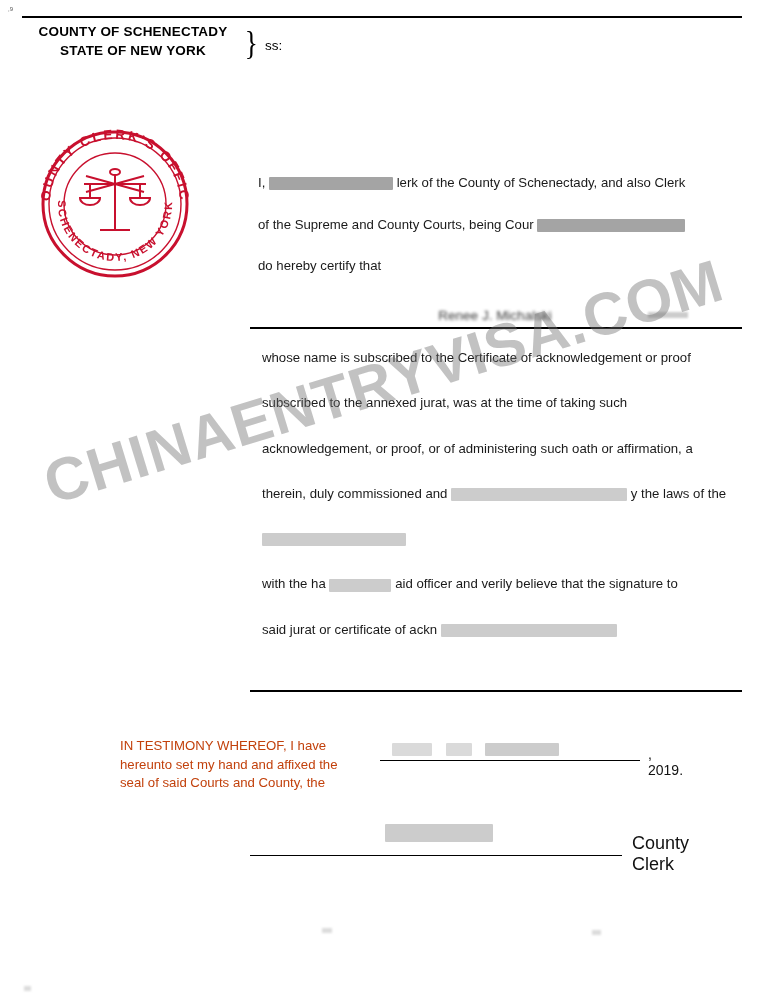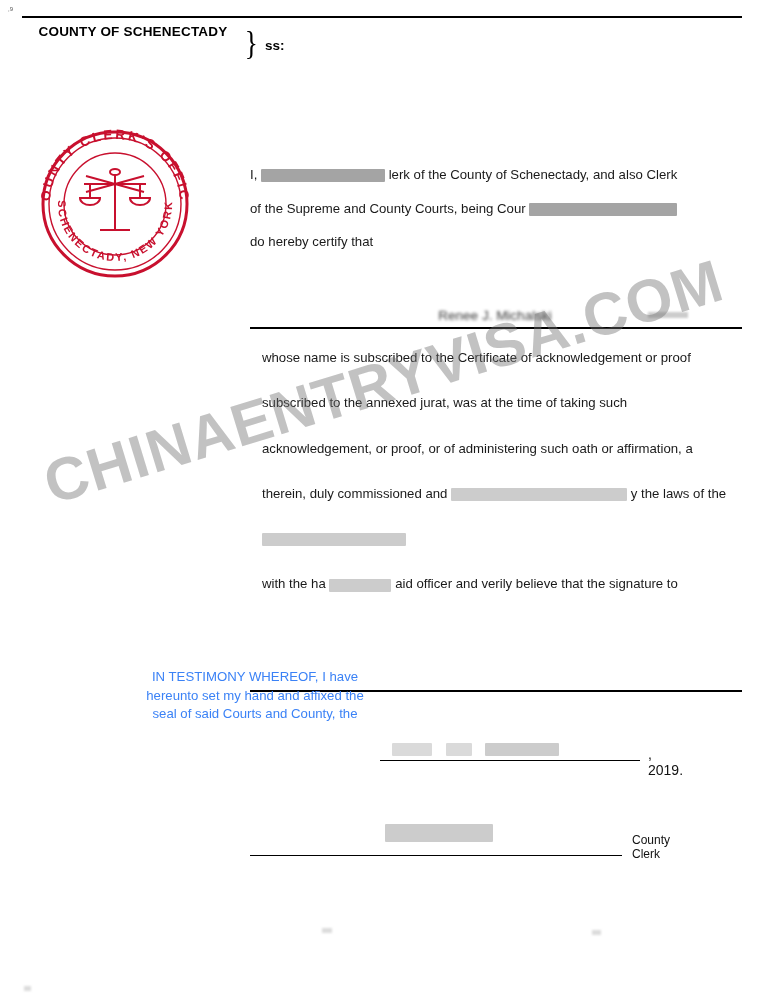--- a/index.html
+++ b/index.html
@@ -62,21 +62,21 @@
     top: 26px;
     font-size: 34px;
     line-height: 34px;
     font-family: "Liberation Serif", serif;
     transform: scaleX(0.8);
   }
   .ss-label {
     position: absolute;
     left: 265px;
     top: 38px;
-    font-weight: bold;
+    font-weight: normal;
     font-size: 13.5px;
   }
 
   
   .seal {
     position: absolute;
     left: 28px;
     top: 112px;
     width: 175px;
     height: 175px;
@@ -86,21 +86,21 @@
   
   .body-text {
     position: absolute;
     left: 250px;
     top: 158px;
     width: 492px;
     font-size: 13.2px;
     line-height: 33.5px;
     color: #1a1a1a;
   }
-  .body-text p { margin: 0; }
+  .body-text p { margin: 8px; }
 
   .redact {
     display: inline-block;
     vertical-align: middle;
     background: #c9c9c9;
     border-radius: 1px;
     filter: blur(0.6px);
     opacity: 0.93;
   }
   .redact.dark { background: #9e9e9e; }
@@ -154,26 +154,26 @@
     left: 250px;
     top: 690px;
     width: 492px;
     height: 1.5px;
     background: #000;
   }
 
   .testimony {
     position: absolute;
     left: 120px;
-    top: 668px;
+    top: 737px;
     width: 270px;
-    text-align: center;
+    text-align: left;
     font-size: 13.2px;
     line-height: 18.5px;
-    color: #3b82f6;
+    color: #c2410c;
   }
 
   .date-line {
     position: absolute;
     left: 380px;
     top: 760px;
     width: 260px;
     height: 1.4px;
     background: #000;
   }
@@ -205,21 +205,21 @@
     position: absolute;
     left: 385px;
     top: 823px;
     width: 120px;
     height: 20px;
   }
   .county-clerk-label {
     position: absolute;
     left: 632px;
     top: 833px;
-    font-size: 12px;
+    font-size: 18px;
     color: #111;
   }
 
   
   .artifact {
     position: absolute;
     background: #dcdcdc;
     filter: blur(1px);
   }
 
@@ -244,20 +244,21 @@
 <body>
 
 <div class="page">
 
   <div class="corner-mark">,9</div>
 
   <div class="top-rule"></div>
 
   <div class="heading">
     <div>COUNTY OF SCHENECTADY</div>
+    <div>STATE OF NEW YORK</div>
   </div>
   <div class="brace">}</div>
   <div class="ss-label">ss:</div>
 
   <div class="seal">
     <svg width="175" height="175" viewBox="0 0 175 175" aria-hidden="true">
       <defs>
         <path id="arcTop" d="M 22,92 A 65,65 0 0 1 152,92"></path>
         <path id="arcBottom" d="M 30,92 A 57,57 0 0 0 144,92"></path>
       </defs>
@@ -313,20 +314,24 @@
       <span>y the laws of the</span>
     </p>
     <p>
       <span class="redact" style="width:144px;height:13px;"></span>
     </p>
     <p>
       <span>with the ha</span>
       <span class="redact" style="width:62px;height:13px;"></span>
       <span>aid officer and verily believe that the signature to</span>
     </p>
+    <p>
+      <span>said jurat or certificate of ackn</span>
+      <span class="redact" style="width:176px;height:13px;"></span>
+    </p>
   </div>
 
   <div class="rule-testimony"></div>
 
   <div class="testimony">
     <div>IN TESTIMONY WHEREOF, I have</div>
     <div>hereunto set my hand and affixed the</div>
     <div>seal of said Courts and County, the</div>
   </div>
 

